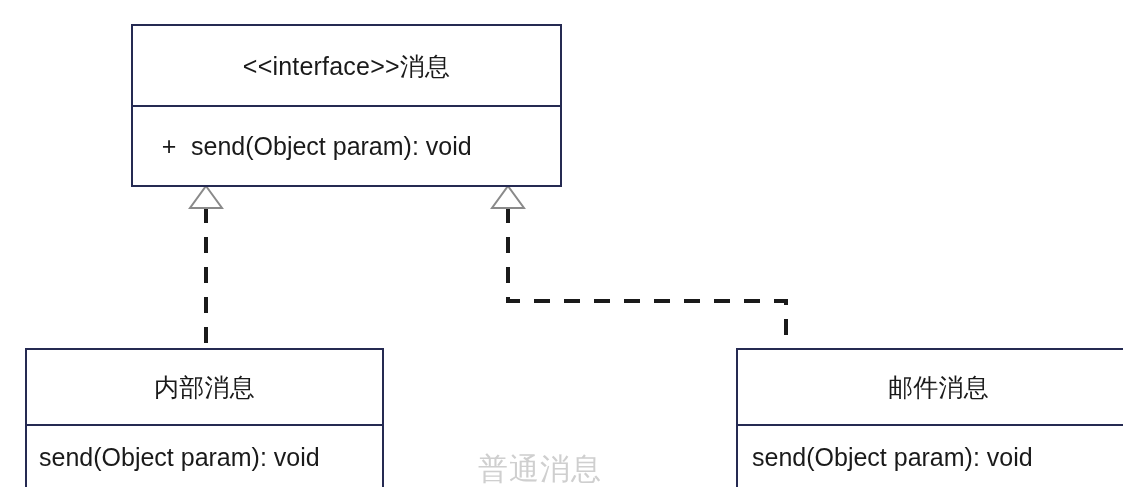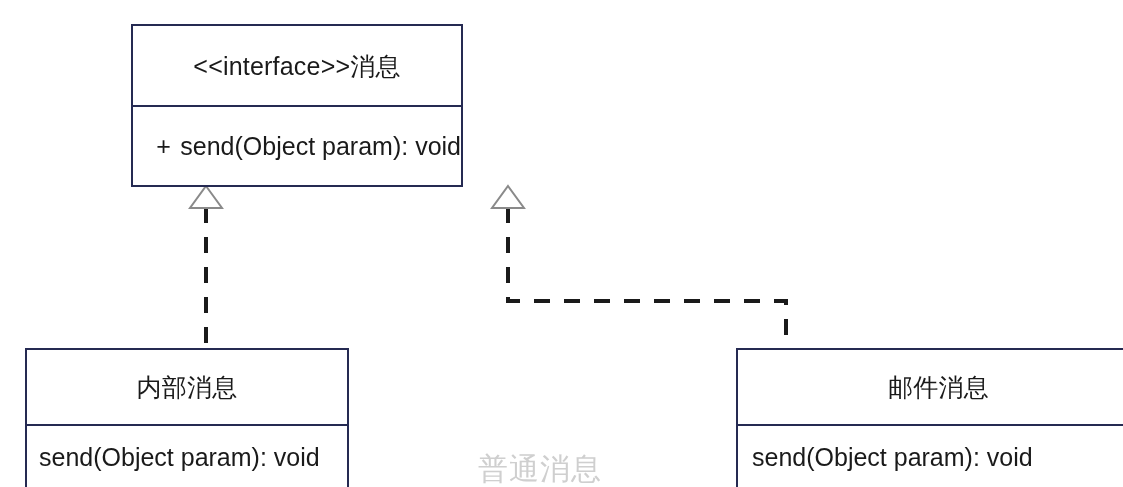--- a/index.html
+++ b/index.html
@@ -53,31 +53,31 @@
     display: inline-block;
     width: 44px;
     text-align: center;
     font-size: 25px;
   }
 
   
   #box-interface {
     left: 131px;
     top: 24px;
-    width: 332px;
+    width: 431px;
     height: 163px;
   }
   #box-interface .uml-header { height: 81px; }
   #box-interface .uml-body   { height: 78px; }
 
   
   #box-internal {
     left: 25px;
     top: 348px;
-    width: 324px;
+    width: 359px;
     height: 139px;
     border-bottom: none;
   }
   #box-internal .uml-header { height: 76px; }
   #box-internal .uml-body   { height: 61px; padding-left: 12px; }
 
   
   #box-mail {
     left: 736px;
     top: 348px;

